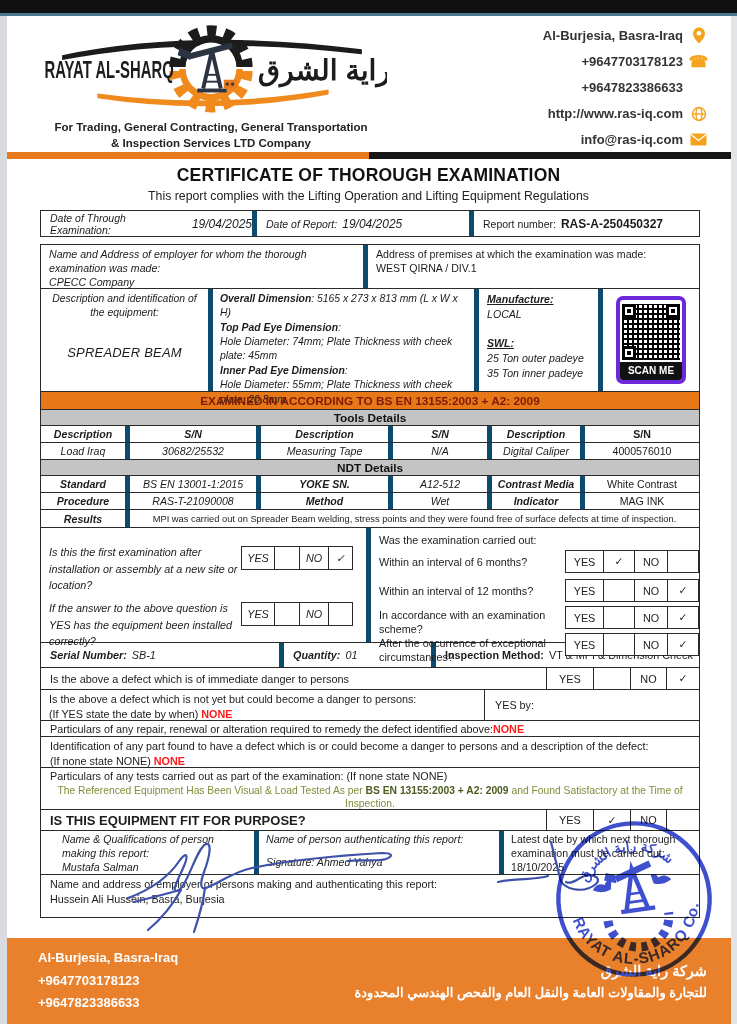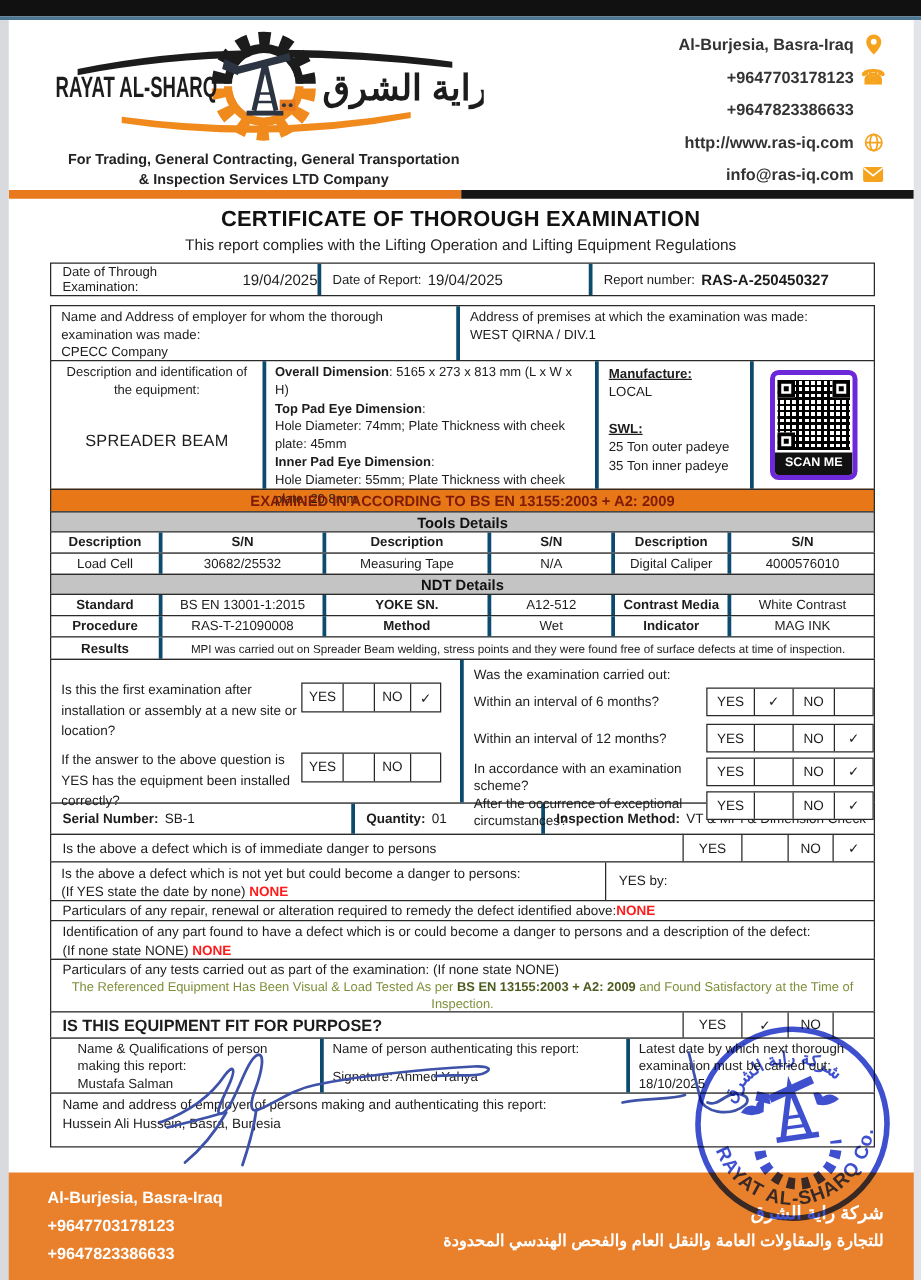--- a/index.html
+++ b/index.html
@@ -26,21 +26,21 @@
   
   .title { position:absolute; top:165px; left:0; width:737px; text-align:center;
            font-size:17.5px; font-weight:bold; letter-spacing:.2px; color:#111; }
   .subtitle { position:absolute; top:189px; left:0; width:737px; text-align:center; font-size:12.3px; color:#222; }
 
   
   .content { position:absolute; left:40px; width:660px; }
   .box { border:1px solid #2a2a2a; background:#fff; }
   .stack > * { margin-top:-1px; }
   .frow { display:flex; }
-  .cell-r { border-right:3px solid #0c4a6e; }
+  .cell-r { border-right:5px solid #0c4a6e;font-style:italic; }
   .b { font-weight:bold; }
   .red { color:#FF1A1A; font-weight:bold; }
 
   
   .date-table { top:210px; height:27px; }
   .date-table .frow { height:100%; }
   .date-table .dcell { display:flex; align-items:center; padding-left:9px; gap:5px; font-size:10.5px; }
   .date-val { font-size:12px; }
 
   
@@ -294,21 +294,21 @@
     <div class="box sec-hdr">Tools Details</div>
     <div class="box frow grid6">
       <div class="gc gc1 cell-r b">Description</div>
       <div class="gc gc2 cell-r b">S/N</div>
       <div class="gc gc3 cell-r b">Description</div>
       <div class="gc gc4 cell-r b">S/N</div>
       <div class="gc gc5 cell-r b">Description</div>
       <div class="gc gc6 b">S/N</div>
     </div>
     <div class="box frow grid6">
-      <div class="gc gc1 cell-r">Load Cell</div>
+      <div class="gc gc1 cell-r">Load Iraq</div>
       <div class="gc gc2 cell-r">30682/25532</div>
       <div class="gc gc3 cell-r">Measuring Tape</div>
       <div class="gc gc4 cell-r">N/A</div>
       <div class="gc gc5 cell-r">Digital Caliper</div>
       <div class="gc gc6">4000576010</div>
     </div>
 
     <div class="box sec-hdr">NDT Details</div>
     <div class="box frow grid6">
       <div class="gc gc1 cell-r b">Standard</div>
@@ -400,21 +400,21 @@
       <div class="t">Is the above a defect which is of immediate danger to persons</div>
       <div class="ynqc yw1">YES</div>
       <div class="ynqc yw2 chk"></div>
       <div class="ynqc yw3">NO</div>
       <div class="ynqc yw4 chk">✓</div>
     </div>
 
     <div class="box frow defect2">
       <div class="t2">
         <div>Is the above a defect which is not yet but could become a danger to persons:</div>
-        <div><span>(If YES state the date by none) </span><span class="red">NONE</span></div>
+        <div><span>(If YES state the date by when) </span><span class="red">NONE</span></div>
       </div>
       <div class="yesby">YES by:</div>
     </div>
 
     <div class="box defect-line">
       <span>Particulars of any repair, renewal or alteration required to remedy the defect identified above: </span>
         <span class="red">NONE</span>
     </div>
 
     <div class="box defect-multi">

